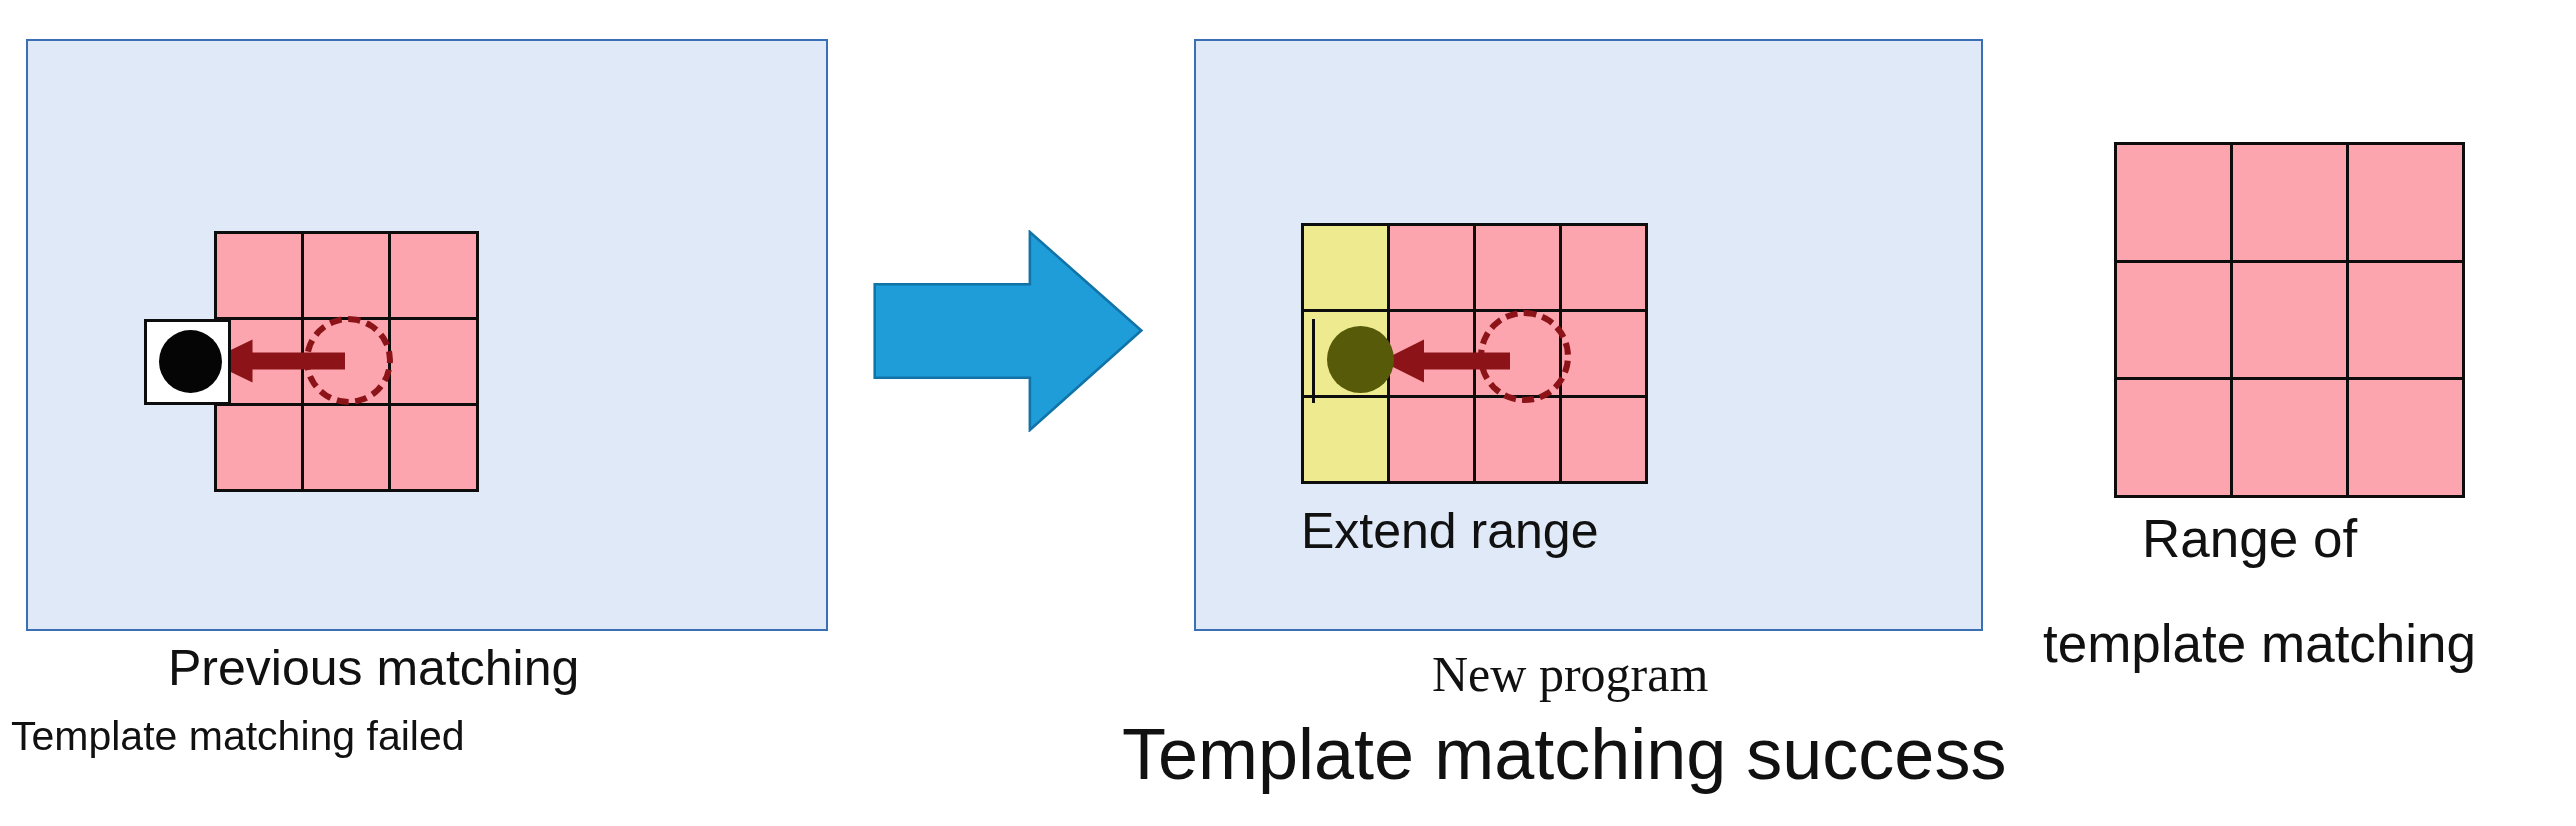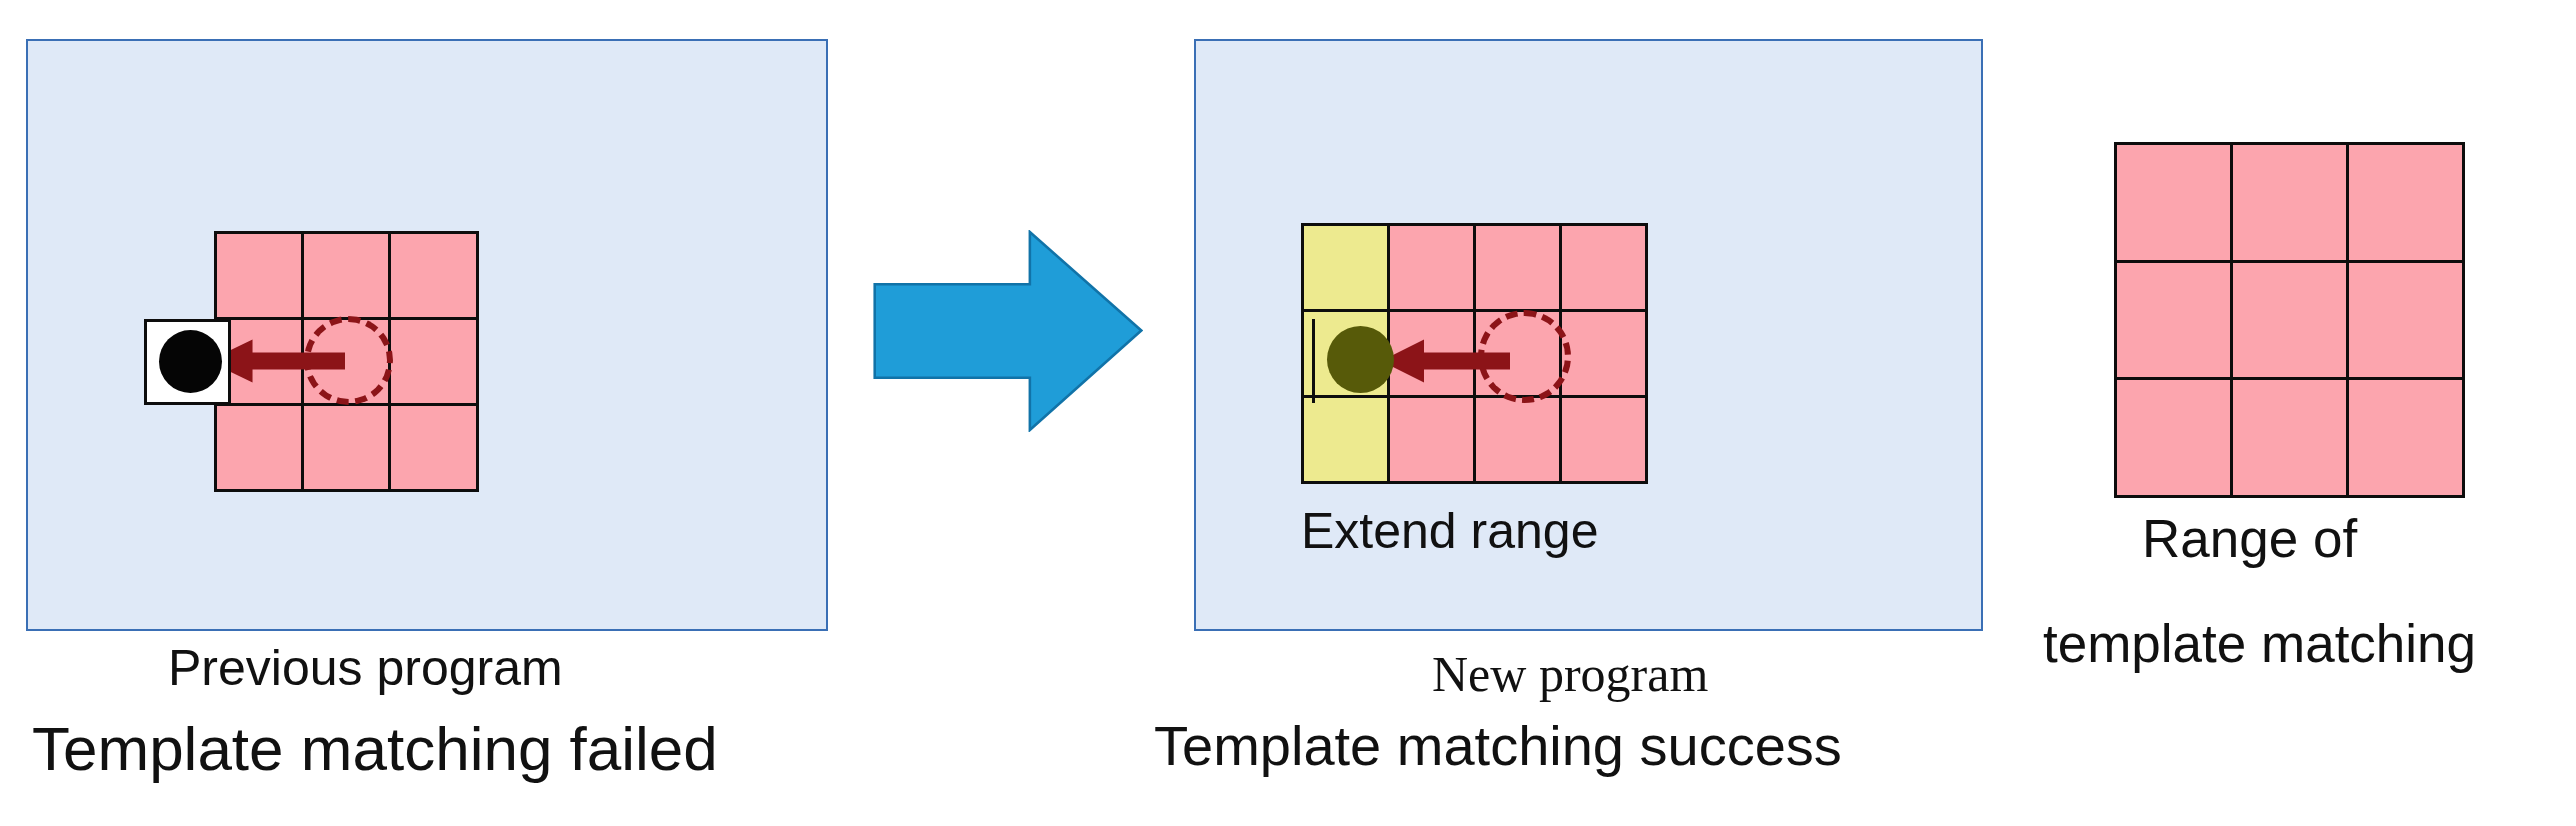--- a/index.html
+++ b/index.html
@@ -99,22 +99,22 @@
   
   #transition-arrow{position:absolute;left:873px;top:230px;width:270px;height:202px;}
 
   
   .caption{position:absolute;color:#111;white-space:nowrap;}
   #extend-range-label{left:1301px;top:502px;font-size:50px;}
   #caption-previous-program{left:168px;top:639px;font-size:50px;}
   #caption-new-program{left:1432px;top:645px;font-size:50px;font-family:Liberation Serif, serif;}
   #caption-range-of{left:2142px;top:508px;font-size:53px;}
   #caption-range-template{left:2043px;top:573px;font-size:53px;margin-top:40px;}
-  #result-failed{left:32px;top:713px;font-size:62px;}
-  #result-success{left:1122px;top:713px;font-size:56px;margin-left:32px;}
+  #result-failed{left:11px;top:713px;font-size:41px;}
+  #result-success{left:1122px;top:713px;font-size:72px;}
 </style>
 </head>
 <body>
 
 <div class="stage">
 
   <div class="panel" id="panel-previous"></div>
 
 
   <div class="grid" id="grid-previous">
@@ -132,21 +132,21 @@
   <div class="dashed-circle" id="dashed-circle-previous"></div>
 
   <svg class="move-arrow" id="move-arrow-previous" viewBox="0 0 160 58">
     <path d="M0 29 L52 4 L52 19 L160 19 L160 39 L52 39 L52 54 Z" fill="#8c1418"></path>
   </svg>
 
   <div id="marker-previous">
     <div class="disc"></div>
   </div>
 
-  <div class="caption" id="caption-previous-program">Previous program</div>
+  <div class="caption" id="caption-previous-program">Previous matching</div>
   <div class="caption" id="result-failed">Template matching failed</div>
 
   <svg id="transition-arrow" viewBox="0 0 315 235">
     <path d="M2 63 L183 63 L183 2 L313 117 L183 233 L183 172 L2 172 Z" fill="#1f9dd8" stroke="#1173a8" stroke-width="3" stroke-linejoin="miter"></path>
   </svg>
 
   <div class="panel" id="panel-new"></div>
 
   <div class="grid" id="grid-new">
     <div class="cell yellow"></div>

